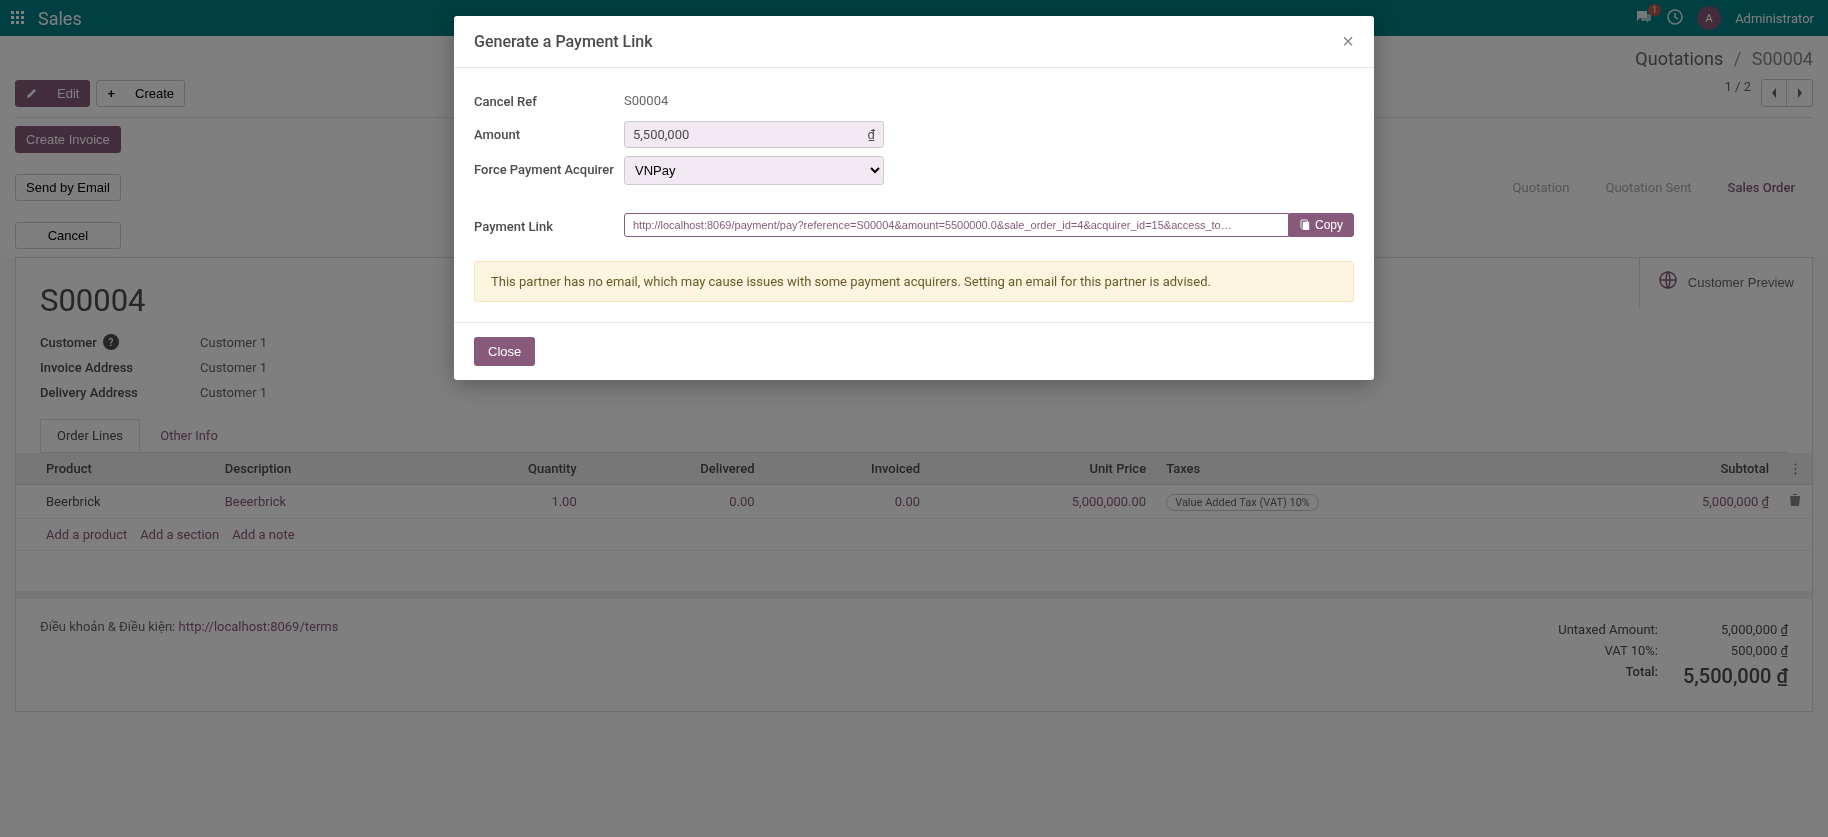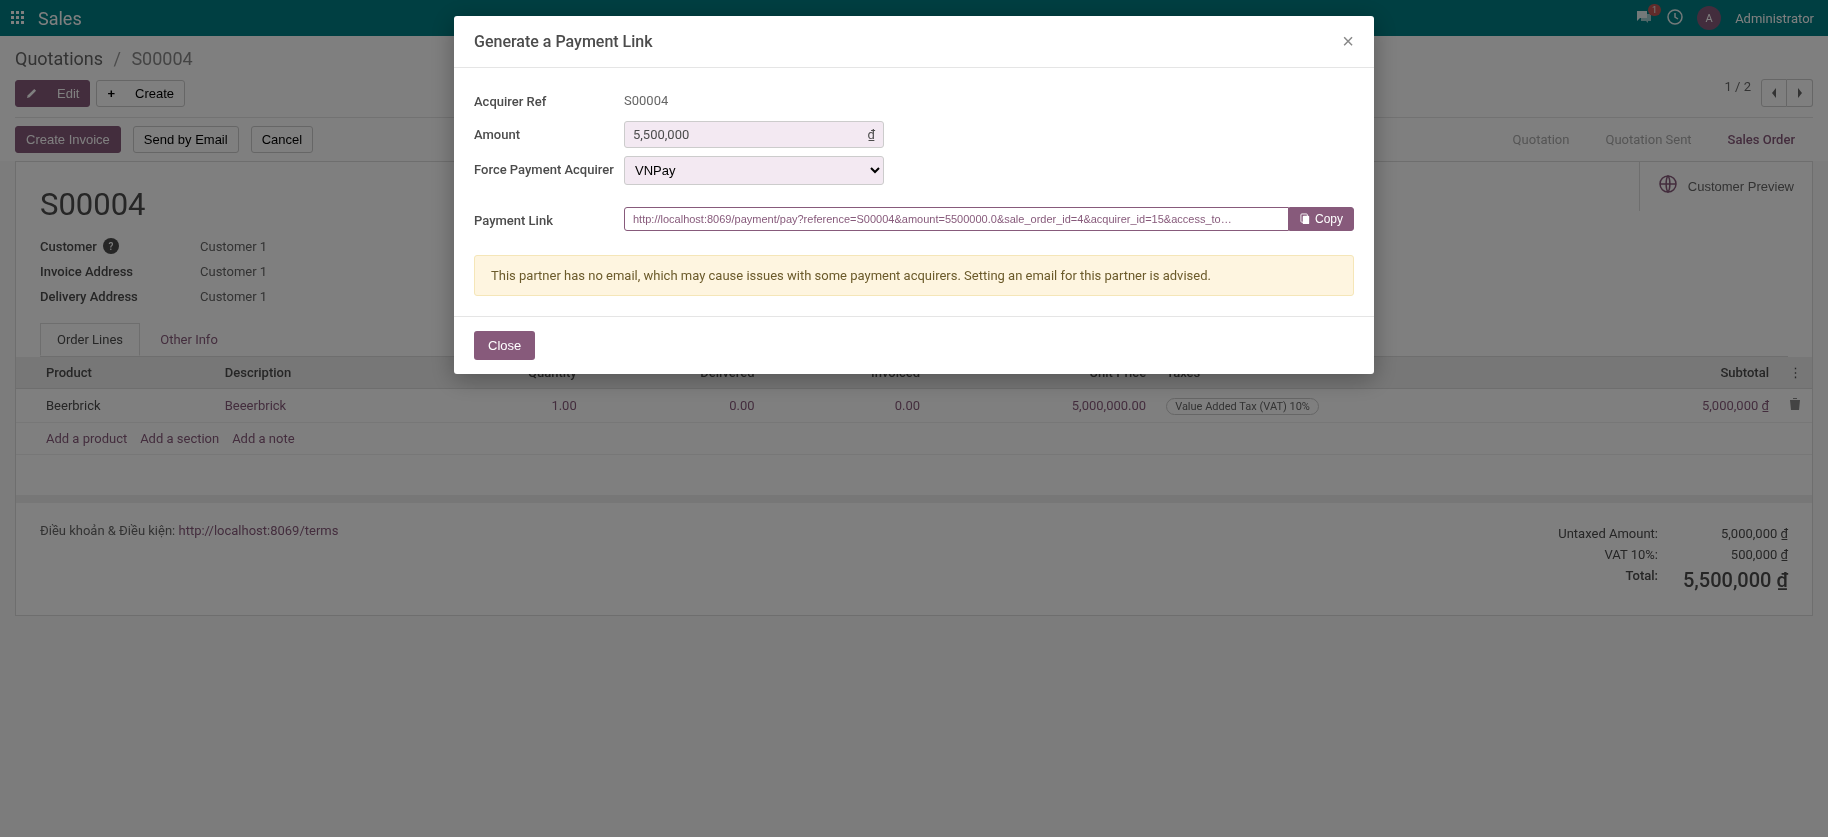--- a/index.html
+++ b/index.html
@@ -13,37 +13,37 @@
     .nav-item { padding: 8px 15px; cursor: pointer; font-size: 13px; opacity: 0.9; }
     .nav-spacer { flex: 1; }
     .nav-right { display: flex; align-items: center; gap: 14px; margin-right: 8px; }
     .nav-icon { cursor: pointer; position: relative; opacity: 0.9; }
     .badge { position: absolute; top: -5px; right: -8px; background: #d9534f; color: #fff; border-radius: 8px; font-size: 9px; padding: 1px 4px; }
     .avatar { width: 24px; height: 24px; border-radius: 50%; background: #875a7b; color: #fff; display: flex; align-items: center; justify-content: center; font-size: 11px; }
     .user-name { font-size: 13px; }
     
     
     .control-panel { padding: 12px 15px 0; background: #fff; }
-    .breadcrumb { font-size: 18px; color: #666; margin-bottom: 10px; }
+    .breadcrumb { font-size: 18px; color: #666; margin-bottom: 10px; text-align: right; }
     .breadcrumb .link { color: #666; cursor: pointer; }
     .breadcrumb .sep { margin: 0 6px; color: #999; }
     .breadcrumb .current { color: #888; }
     
     .cp-row { display: flex; justify-content: space-between; align-items: center; margin-bottom: 10px; }
     .cp-left { display: flex; gap: 6px; }
     .btn { border: 1px solid #ccc; background: #fff; padding: 5px 10px; border-radius: 3px; cursor: pointer; font-size: 13px; display: inline-flex; align-items: center; gap: 20px; }
     .btn-primary { background: #875a7b; color: #fff; border-color: #875a7b; }
     .pager { display: flex; align-items: flex-start; gap: 10px; font-size: 13px; color: #666; }
     .pager-btns { display: flex; }
     .pager-btn { border: 1px solid #ccc; background: #fff; width: 26px; height: 28px; display: flex; align-items: center; justify-content: center; cursor: pointer; }
     .pager-btn:first-child { border-radius: 3px 0 0 3px; }
     .pager-btn:last-child { border-radius: 0 3px 3px 0; border-left: none; }
     
     .statusbar-row { display: flex; justify-content: space-between; align-items: center; border-top: 1px solid #e5e5e5; padding: 8px 0; }
-    .statusbar-buttons { display: flex; gap: 12px; }
+    .statusbar-buttons { display: flex; gap: 21px; flex-direction: column; }
     .btn-status { border: 1px solid #ccc; background: #fff; padding: 5px 10px; border-radius: 3px; cursor: pointer; font-size: 13px; }
     .btn-status.primary { background: #875a7b; color: #fff; border-color: #875a7b; }
     .statusbar { display: flex; }
     .status-step { padding: 6px 18px; color: #aaa; font-size: 13px; position: relative; }
     .status-step.active { color: #875a7b; font-weight: 500; }
     
     
     .form-sheet-bg { padding: 0 15px 15px; }
     .form-sheet { background: #fff; border: 1px solid #ddd; padding: 0; position: relative; }
     .button-box { position: absolute; top: 0; right: 0; display: flex; }
@@ -297,21 +297,21 @@
 </div>
 
 <div class="modal-backdrop"></div>
 <div class="modal">
   <div class="modal-header">
     <div class="modal-title">Generate a Payment Link</div>
     <button class="modal-close">×</button>
   </div>
   <div class="modal-body">
     <div class="modal-row">
-      <div class="modal-label">Acquirer Ref</div>
+      <div class="modal-label">Cancel Ref</div>
       <div class="modal-field">
           <div class="modal-static">S00004</div>
         </div>
     </div>
     <div class="modal-row">
       <div class="modal-label">Amount</div>
       <div class="modal-field">
         <div class="modal-input">
           <span>5,500,000</span>
           <span style="text-decoration:underline">₫</span>
@@ -319,21 +319,21 @@
       </div>
     </div>
     <div class="modal-row">
       <div class="modal-label">Force Payment Acquirer</div>
       <div class="modal-field">
         <select class="modal-select">
           <option>VNPay</option>
         </select>
       </div>
     </div>
-    <div class="modal-row" style="margin-top:22px">
+    <div class="modal-row" style="margin-top:28px">
       <div class="modal-label">Payment Link</div>
       <div style="flex:1; display:flex">
         <input class="link-input" readonly="" value="http://localhost:8069/payment/pay?reference=S00004&amp;amount=5500000.0&amp;sale_order_id=4&amp;acquirer_id=15&amp;access_to…" style="">
         <button class="copy-btn">
           <svg width="11" height="12" viewBox="0 0 12 13" fill="#fff">
               <rect x="3" y="3" width="7" height="9" rx="1"></rect>
               <rect x="1" y="1" width="7" height="9" rx="1" fill="none" stroke="#fff"></rect>
             </svg>
           <span>Copy</span>
         </button>

